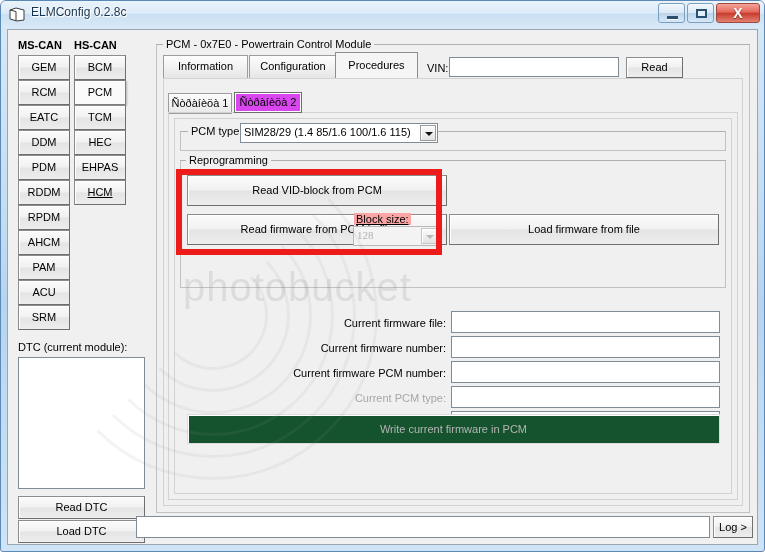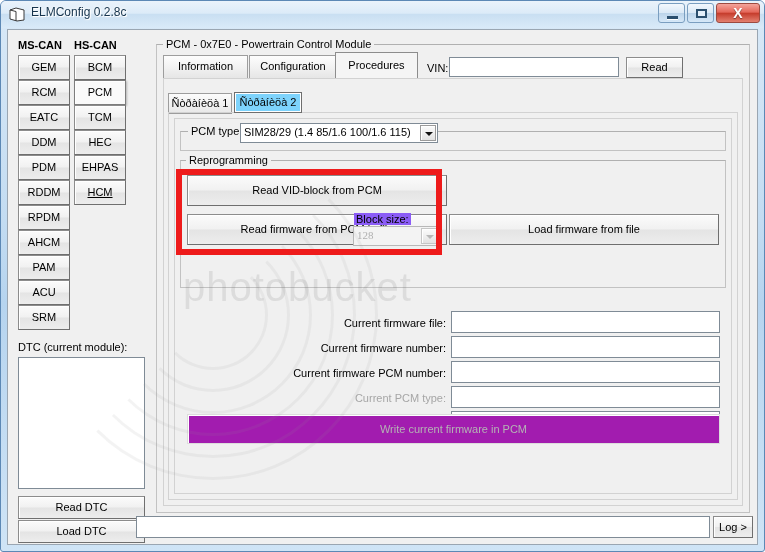--- a/index.html
+++ b/index.html
@@ -148,21 +148,21 @@
   }
   .subtab {
     position: absolute; height: 21px; line-height: 19px;
     font-size: 11px; text-align: center;
     background: linear-gradient(to bottom, #fcfcfc 0%, #f1f1f1 55%, #e8e8e8 100%);
     border: 1px solid #9d9d9d;
     cursor: pointer;
     white-space: nowrap;
   }
   .subtab.active {
-    background: #7dd3fc;
+    background: #d946ef;
     box-shadow: inset 0 0 0 1px #ffffff;
     border-color: #6e6e6e;
     z-index: 4;
   }
 
   
   .combo {
     position: absolute;
     background: #ffffff;
     border: 1px solid #7f8b96;
@@ -308,40 +308,40 @@
     </div>
 
     <div class="grp" style="left:172px; top:130px; width:546px; height:128px;"></div>
     <div class="grp-title" style="left:178px; top:124px;">Reprogramming</div>
 
     <div class="btn" style="left:179px; top:145px; width:260px; height:31px; line-height:29px;">Read VID-block from PCM</div>
 
     <div class="btn" style="left:179px; top:184px; width:260px; height:31px; line-height:29px;">Read firmware from PCM in file</div>
     <div class="btn" style="left:441px; top:184px; width:270px; height:31px; line-height:29px;">Load firmware from file</div>
 
-    <div class="lbl" style="left:346px; top:183px; background:#8b5cf6; padding:0 2px; z-index:20;">Block size:</div>
+    <div class="lbl" style="left:346px; top:183px; background:#fca5a5; padding:0 2px; z-index:20;text-decoration:underline;">Block size:</div>
     <div class="combo disabled" style="left:345px; top:196px; width:86px; height:20px; z-index:20;font-family:Liberation Serif, serif;">
       <span class="cval">128</span>
       <span class="carrow"></span>
     </div>
 
     <div id="fw-rows">
         <div class="lbl" style="left: 0px; width: 438px; text-align: right; top: 287px;">Current firmware file:</div>
         <div class="field" style="left: 443px; top: 281px; width: 269px; height: 22px; line-height: 20px;"></div>
         <div class="lbl" style="left: 0px; width: 438px; text-align: right; top: 312px;">Current firmware number:</div>
         <div class="field" style="left: 443px; top: 306px; width: 269px; height: 22px; line-height: 20px;"></div>
         <div class="lbl" style="left: 0px; width: 438px; text-align: right; top: 337px;">Current firmware PCM number:</div>
         <div class="field" style="left: 443px; top: 331px; width: 269px; height: 22px; line-height: 20px;"></div>
         <div class="lbl dim" style="left: 0px; width: 438px; text-align: right; top: 362px;">Current PCM type:</div>
         <div class="field" style="left: 443px; top: 356px; width: 269px; height: 22px; line-height: 20px;"></div>
         <div class="lbl dim" style="left: 0px; width: 438px; text-align: right; top: 387px;">Current PCM type (PHF header):</div>
         <div class="field" style="left: 443px; top: 381px; width: 269px; height: 22px; line-height: 20px;"></div>
       </div>
 
-    <div class="btn disabled" style="left:179px; top:384px; width:533px; height:30px; line-height:28px; border-color:#dcdcdc; background:#a21caf;">Write current firmware in PCM</div>
+    <div class="btn disabled" style="left:179px; top:384px; width:533px; height:30px; line-height:28px; border-color:#dcdcdc; background:#14532d;">Write current firmware in PCM</div>
 
     <div class="field" style="left:128px; top:486px; width:574px; height:22px; line-height:20px;"></div>
     <div class="btn" style="left:705px; top:486px; width:40px; height:22px; line-height:20px;">Log &gt;</div>
 
     <div id="red-box" style="left: 168px; top: 139px; width: 266px; height: 86px; border-color: rgb(238, 27, 27);"></div>
 
   </div>
 </div>
 
 </body></html>

